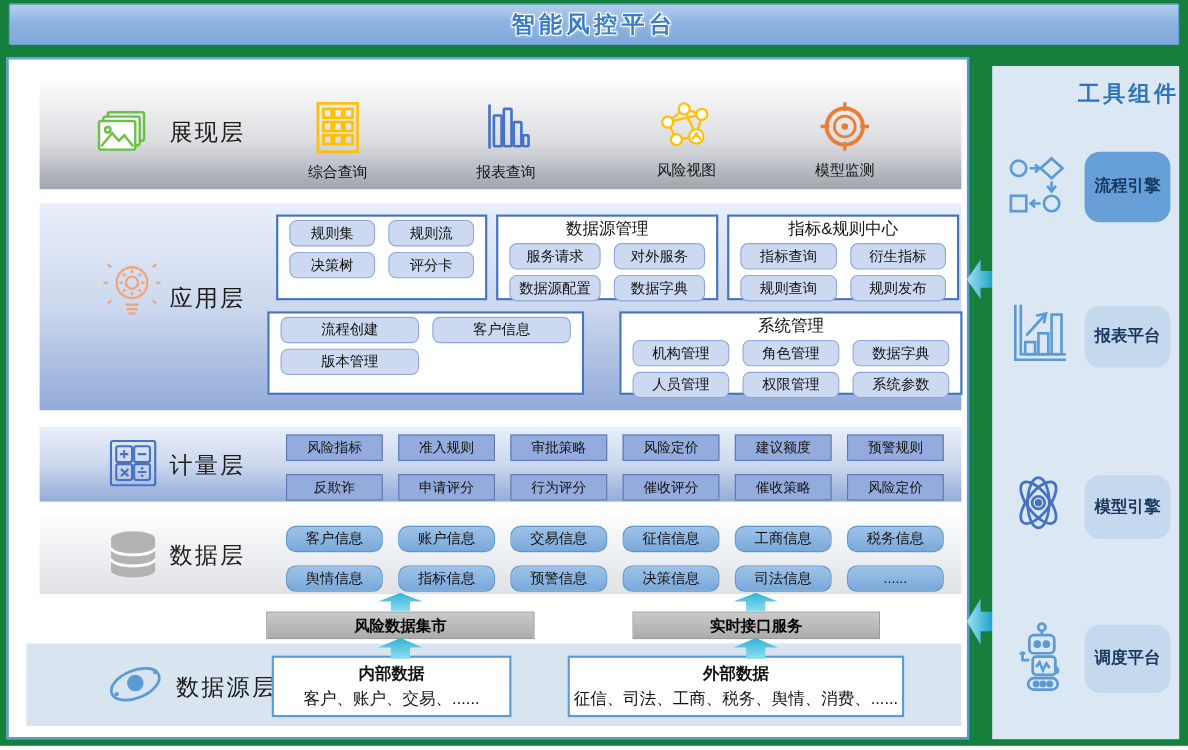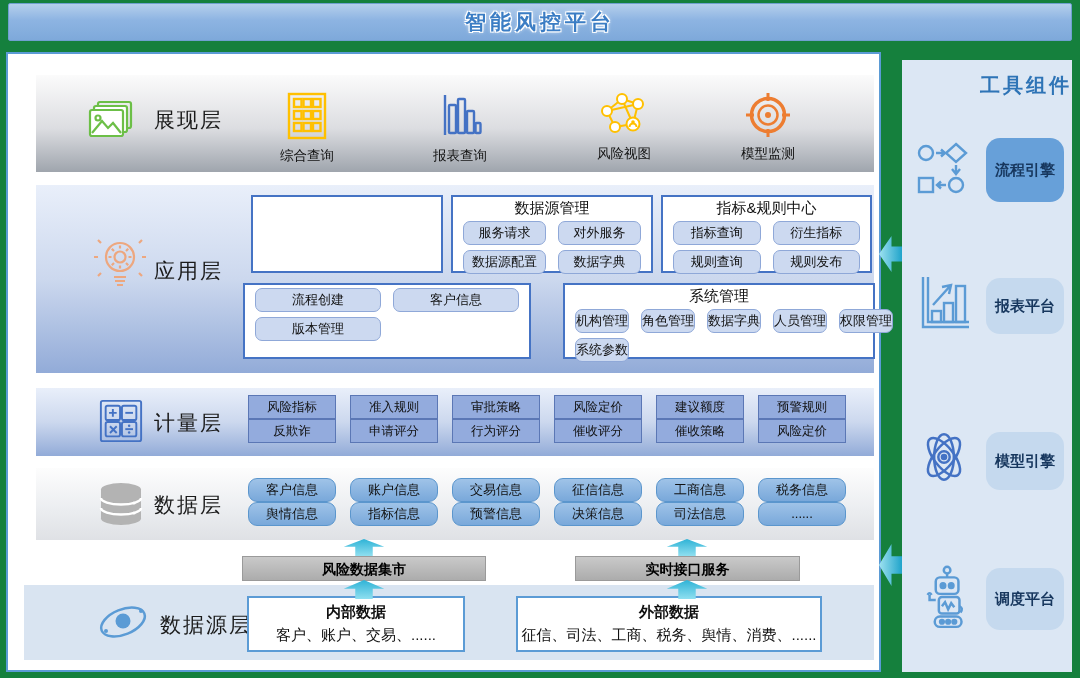--- a/index.html
+++ b/index.html
@@ -34,26 +34,26 @@
 
   
   .p-item { position:absolute; width:110px; text-align:center; }
   .p-item .lbl { margin-top:2px; font-size:13.5px; color:#111; }
 
   
   .grp { position:absolute; background:#fff; border:2px solid #4573c4; }
   .grp-title { text-align:center; font-size:15px; color:#111; padding-top:2px; }
   .grp-grid { display:grid; gap:5px 12px; padding:3px 10px 0; }
   .cols2 { grid-template-columns:1fr 1fr; }
-  .cols3 { grid-template-columns:1fr 1fr 1fr 1fr 1fr; }
+  .cols3 { grid-template-columns:1fr 1fr 1fr; }
   .pill { background:#ccd9f0; border:1px solid #8fa8d8; border-radius:7px;
     text-align:center; font-size:13px; color:#111; padding:2px 0; white-space:nowrap; }
 
   
-  .m-grid, .d-grid { position:absolute; left:212px; display:grid; grid-template-columns:repeat(6,88px); gap:0 14px; }
+  .m-grid, .d-grid { position:absolute; left:224px; display:grid; grid-template-columns:repeat(6,88px); gap:12px 14px; }
   .m-btn { background:#93abdd; border:1px solid #5b77b5; height:24px; line-height:22px;
     text-align:center; font-size:12.5px; color:#111; }
   .d-btn { background:linear-gradient(180deg,#9fc3e8,#79a8da); border:1px solid #5b96cd;
     border-radius:9px; height:24px; line-height:22px; text-align:center; font-size:13px; color:#111; }
 
   
   .gray-bar { position:absolute; height:25px; line-height:24px; text-align:center;
     background:linear-gradient(180deg,#c9c9c9,#acacac); border:1px solid #9a9a9a;
     font-size:14px; font-weight:bold; color:#000; }
 
@@ -170,20 +170,26 @@
           <circle cx="28" cy="24" r="14"></circle>
           <circle cx="28" cy="24" r="5.5"></circle>
           <path d="M28 15.5 v-3 M28 32.5 v3 M19.5 24 h-3 M36.5 24 h3 M22 18 l-2.2 -2.2 M34 30 l2.2 2.2 M22 30 l-2.2 2.2 M34 18 l2.2 -2.2"></path>
           <path d="M9 10 l-3 -3 M47 10 l3 -3 M6 24 h-4 M54 24 h-4 M9 40 l-3 3 M47 40 l3 3"></path>
           <path d="M22 44 h12 M23 48 h10 M25 52 h6"></path>
         </svg>
       </span>
       <span class="band-label" style="left:118px;top:72px">应用层</span>
 
       <div class="grp" style="left:215px;top:10px;width:192px;height:78px">
+        <div class="grp-grid cols2">
+          <div class="pill">规则集</div>
+          <div class="pill">规则流</div>
+          <div class="pill">决策树</div>
+          <div class="pill">评分卡</div>
+        </div>
       </div>
 
       <div class="grp" style="left:415px;top:10px;width:202px;height:78px">
         <div class="grp-title">数据源管理</div>
         <div class="grp-grid cols2">
           <div class="pill">服务请求</div>
           <div class="pill">对外服务</div>
           <div class="pill">数据源配置</div>
           <div class="pill">数据字典</div>
         </div>

